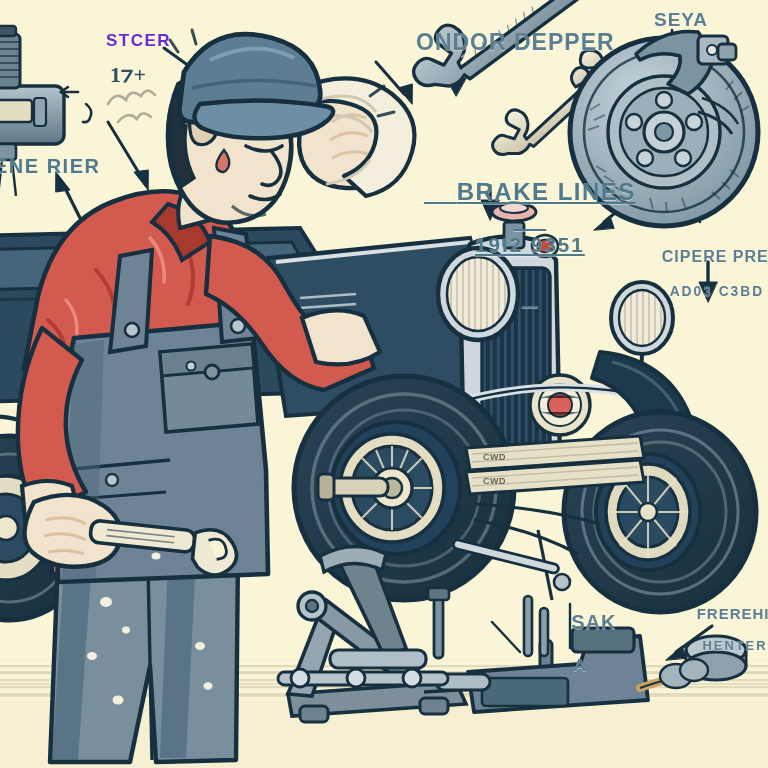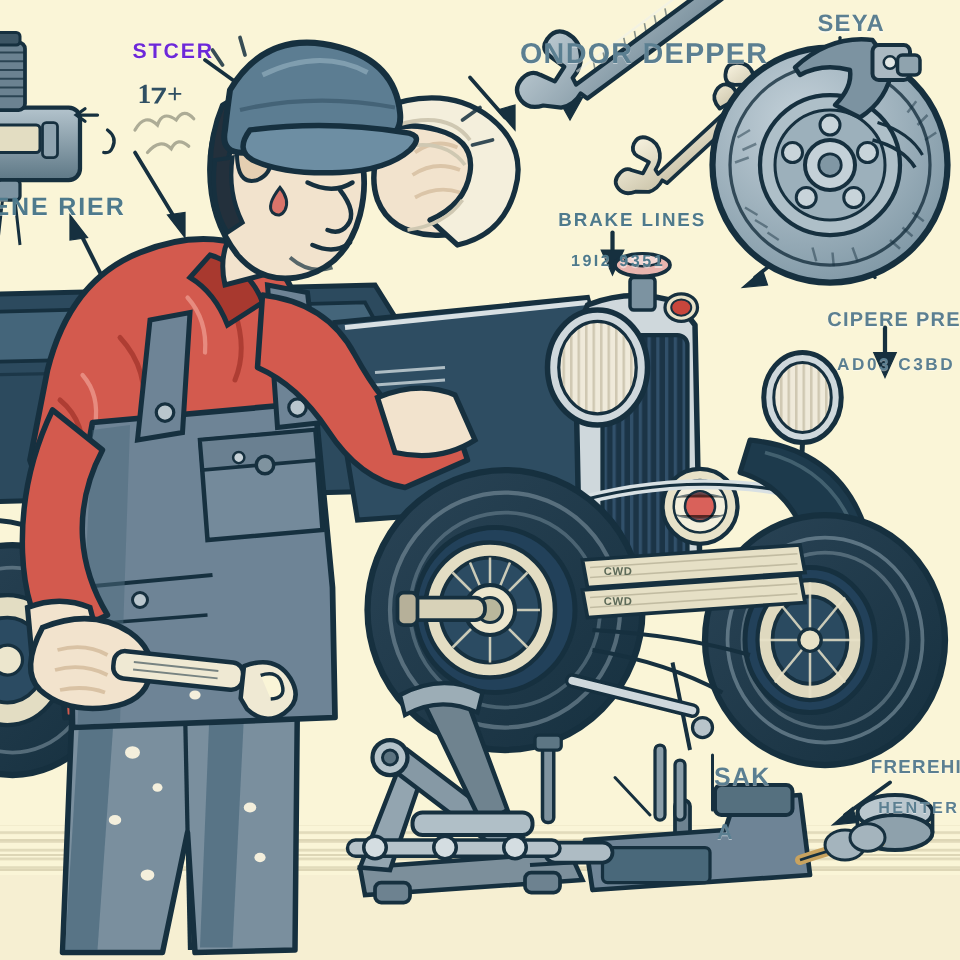--- a/index.html
+++ b/index.html
@@ -534,21 +534,21 @@
   </svg>
 
   <div class="lbl big" style="left:-6px;top:155px;font-size:20px;">ENE RIER</div>
 
   <div class="lbl dark" style="left:106px;top:31px;font-size:17px;letter-spacing:1.5px;">STCER</div>
 
   <div class="vmark" style="left:110px;top:58px;">1⁊+</div>
 
   <div class="lbl" style="left:392px;top:30px;font-size:23px;margin-left:24px;">ONDOR DEPPER</div>
 
-  <div class="lbl big center" style="left:424px;top:152px;font-size:15px;">
+  <div class="lbl big center" style="left:424px;top:152px;font-size:24px;text-decoration:underline;">
     <span>BRAKE LINES</span>
     <span class="sub">19I2 9351</span>
   </div>
 
   <div class="lbl" style="left:654px;top:9px;font-size:19px;">SEYA</div>
 
   <div class="lbl center" style="left:640px;top:230px;font-size:16px;">
     <span>CIPERE PRECK</span>
     <span class="sub">AD03 C3BD</span>
   </div>

